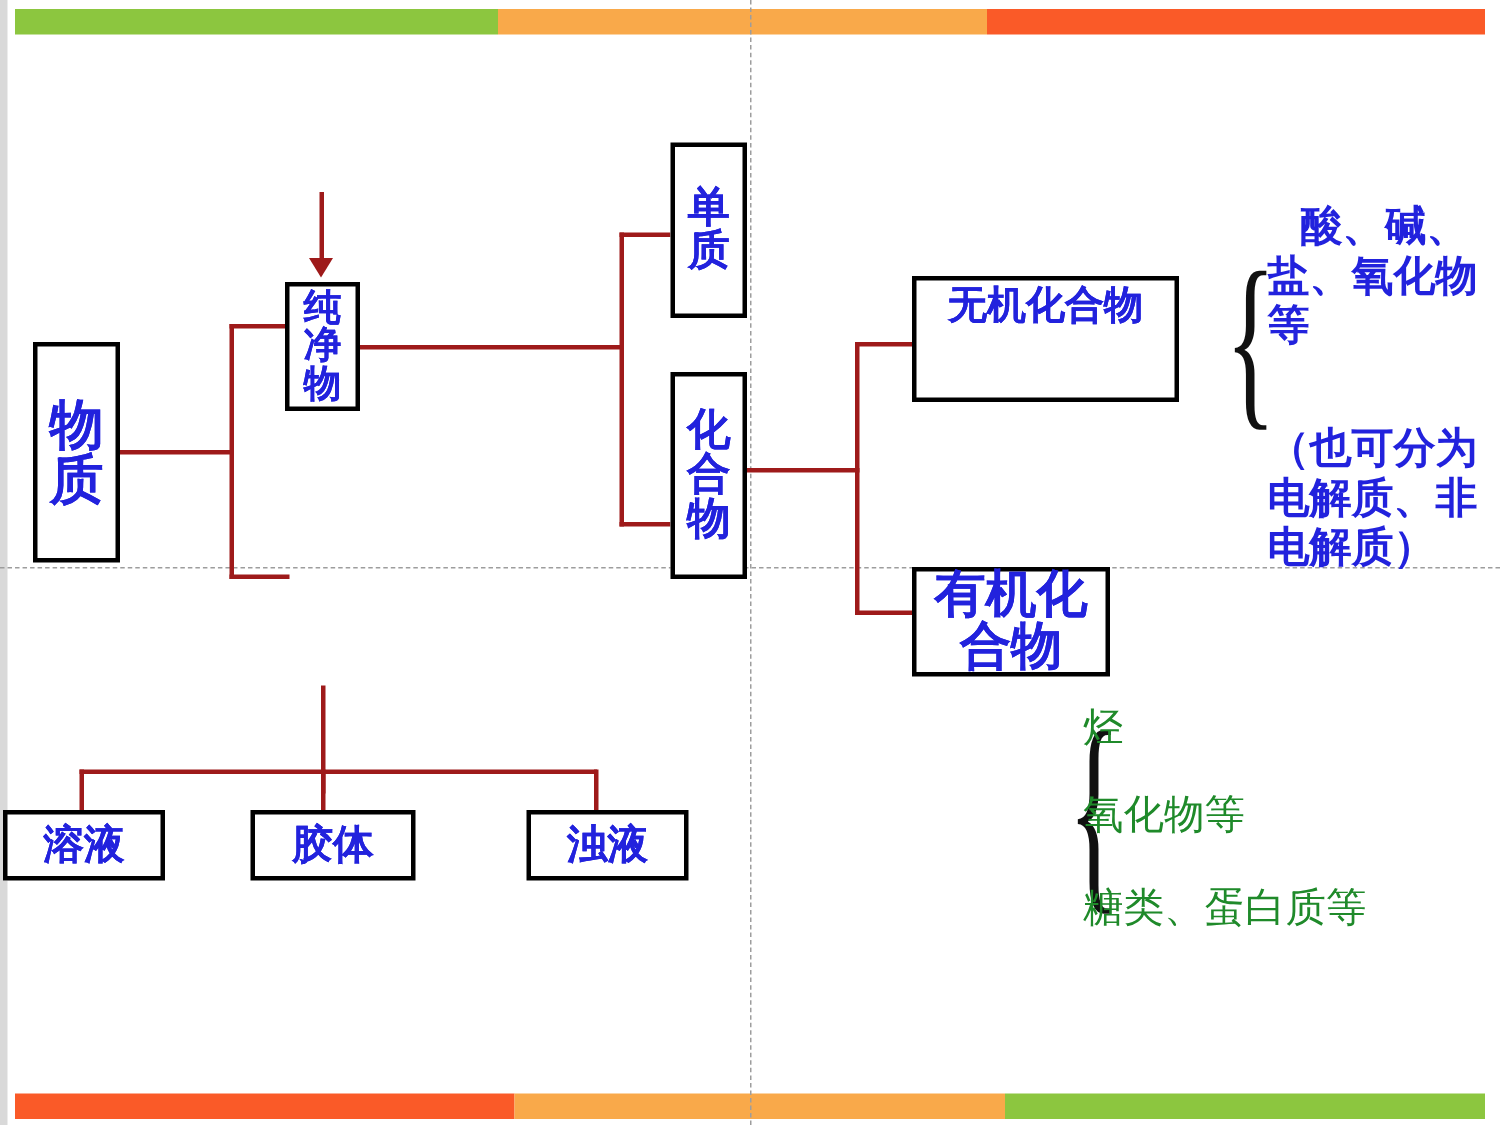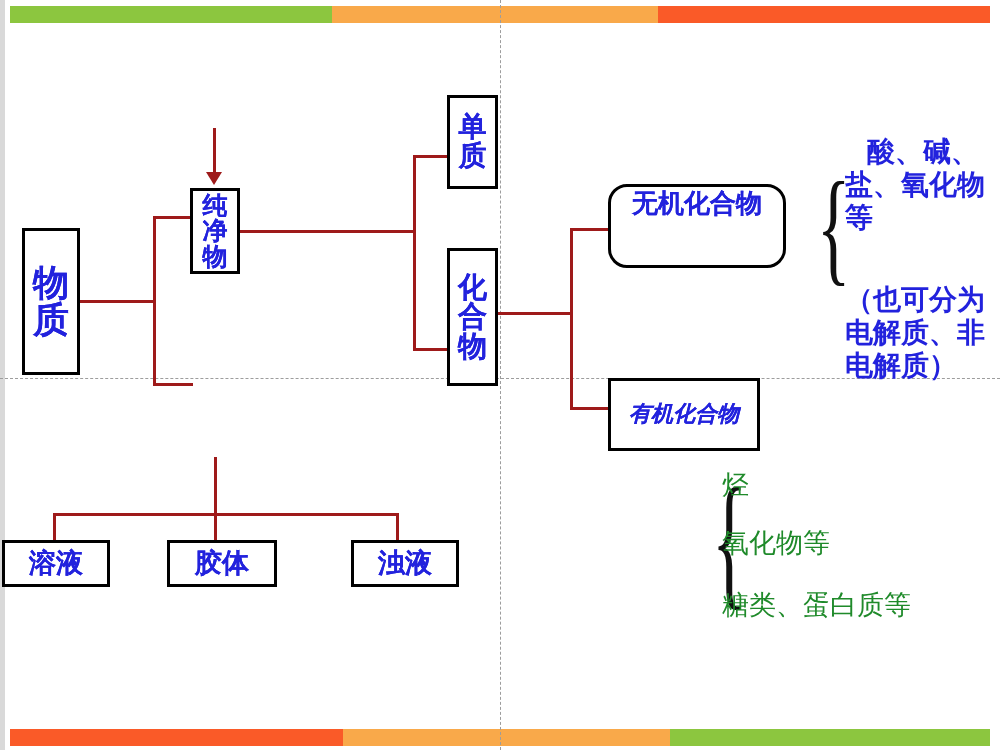--- a/index.html
+++ b/index.html
@@ -32,21 +32,21 @@
     color:#2222dd;
     font-weight:bold;
     text-align:center;
     line-height:1.02;
     letter-spacing:0px;
     display:flex;
     justify-content:center;
     text-shadow:0 0 0 #2222dd;
   }
   .nodebox.vmid{align-items:center;}
-  .nodebox.vtop{align-items:flex-start;border-radius:19px;}
+  .nodebox.vtop{align-items:flex-start;}
   .nodebox .txt{display:block;width:100%;}
 
   
   .vert .txt{word-break:break-all;}
 
   
   .ln{position:absolute;background:#9e1a1a;}
   .lnh{height:3px;}
   .lnv{width:3px;}
 
@@ -126,33 +126,33 @@
 
   <div class="nodebox vmid vert" style="left:22px;top:228px;width:58px;height:147px;font-size:36px;justify-content:flex-end;">
     <span class="txt">物质</span>
   </div>
 
   <div class="nodebox vmid vert" style="left:190px;top:188px;width:50px;height:86px;font-size:25px;">
     <span class="txt">纯净物</span>
   </div>
 
 
-  <div class="nodebox vmid vert" style="left:447px;top:95px;width:51px;height:94px;font-size:28px;">
+  <div class="nodebox vmid vert" style="left:447px;top:95px;width:51px;height:117px;font-size:28px;">
     <span class="txt">单质</span>
   </div>
 
   <div class="nodebox vmid vert" style="left:447px;top:248px;width:51px;height:138px;font-size:29px;">
     <span class="txt">化合物</span>
   </div>
 
   <div class="nodebox vtop" style="left:608px;top:184px;width:178px;height:84px;font-size:26px;padding-top:4px;">
     <span class="txt">无机化合物</span>
   </div>
 
-  <div class="nodebox vmid" style="left:608px;top:378px;width:152px;height:73px;font-size:22px;font-style:italic;">
+  <div class="nodebox vmid" style="left:608px;top:378px;width:132px;height:73px;font-size:34px;">
     <span class="txt">有机化合物</span>
   </div>
 
   <div class="nodebox vmid" style="left:2px;top:540px;width:108px;height:47px;font-size:27px;">
     <span class="txt">溶液</span>
   </div>
 
   <div class="nodebox vmid" style="left:167px;top:540px;width:110px;height:47px;font-size:27px;">
     <span class="txt">胶体</span>
   </div>

